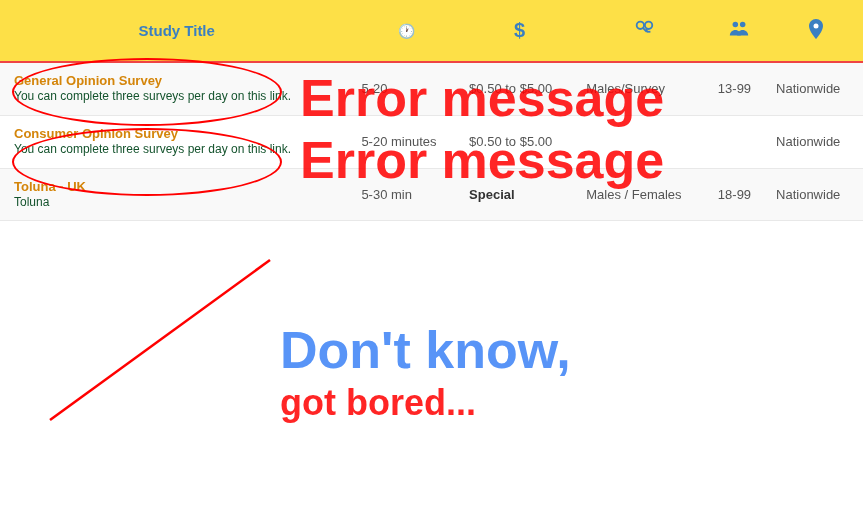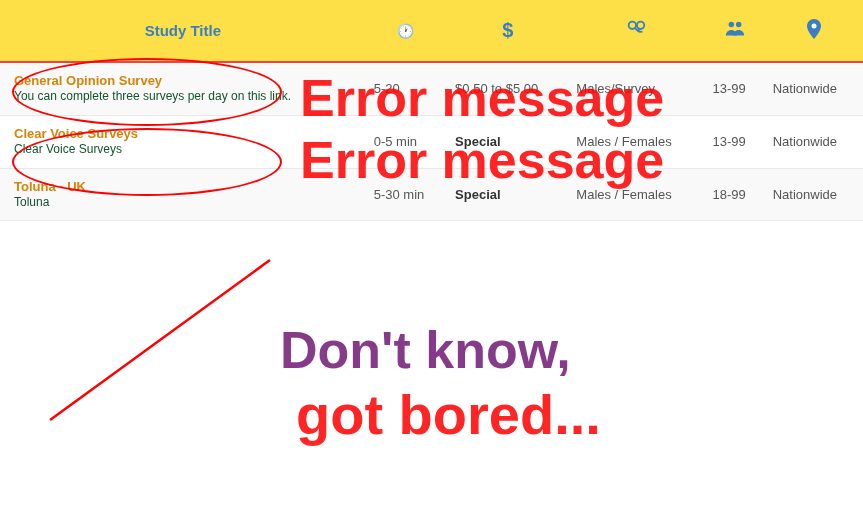--- a/index.html
+++ b/index.html
@@ -118,39 +118,38 @@
       font-weight: bold;
       font-family: Arial, sans-serif;
       white-space: nowrap;
       opacity: 0.85;
     }
 
     .error-msg-3 {
       position: absolute;
       top: 310px;
       left: 280px;
-      color: #701a75;
+      color: #3b82f6;
       font-size: 52px;
       font-weight: bold;
       font-family: Arial, sans-serif;
       white-space: nowrap;
       opacity: 0.85;
     }
 
     .error-msg-4 {
       position: absolute;
       top: 372px;
       left: 280px;
       color: red;
-      font-size: 56px;
-      font-weight: bold;
-      font-family: Arial, sans-serif;
-      white-space: nowrap;
-      opacity: 0.85;
-      margin-left: 16px;
+      font-size: 36px;
+      font-weight: bold;
+      font-family: Arial, sans-serif;
+      white-space: nowrap;
+      opacity: 0.85;
     }
 
     
     .oval-1 {
       position: absolute;
       top: 58px;
       left: 12px;
       width: 270px;
       height: 68px;
       border: 2.5px solid red;
@@ -230,25 +229,25 @@
     <tbody id="table-body">
     <tr>
           <td class="title-cell"><a class="survey-link" href="#">General Opinion Survey</a><span class="survey-desc">You can complete three surveys per day on this link.</span></td>
           <td>5-20</td>
           <td>$0.50 to $5.00</td>
           <td>Males/Survey</td>
           <td>13-99</td>
           <td>Nationwide</td>
         </tr>
         <tr>
-          <td class="title-cell"><a class="survey-link" href="#">Clear Voice Surveys</a><span class="survey-desc">Clear Voice Surveys</span></td>
-          <td>0-5 min</td>
-          <td><span class="special-text">Special</span></td>
-          <td>Males / Females</td>
-          <td>13-99</td>
+          <td class="title-cell"><a class="survey-link" href="#">Consumer Opinion Survey</a><span class="survey-desc">You can complete three surveys per day on this link.</span></td>
+          <td>5-20 minutes</td>
+          <td>$0.50 to $5.00</td>
+          <td></td>
+          <td></td>
           <td>Nationwide</td>
         </tr>
         <tr>
           <td class="title-cell"><a class="survey-link" href="#">Toluna - UK</a><span class="survey-desc">Toluna</span></td>
           <td>5-30 min</td>
           <td><span class="special-text">Special</span></td>
           <td>Males / Females</td>
           <td>18-99</td>
           <td>Nationwide</td>
         </tr>

